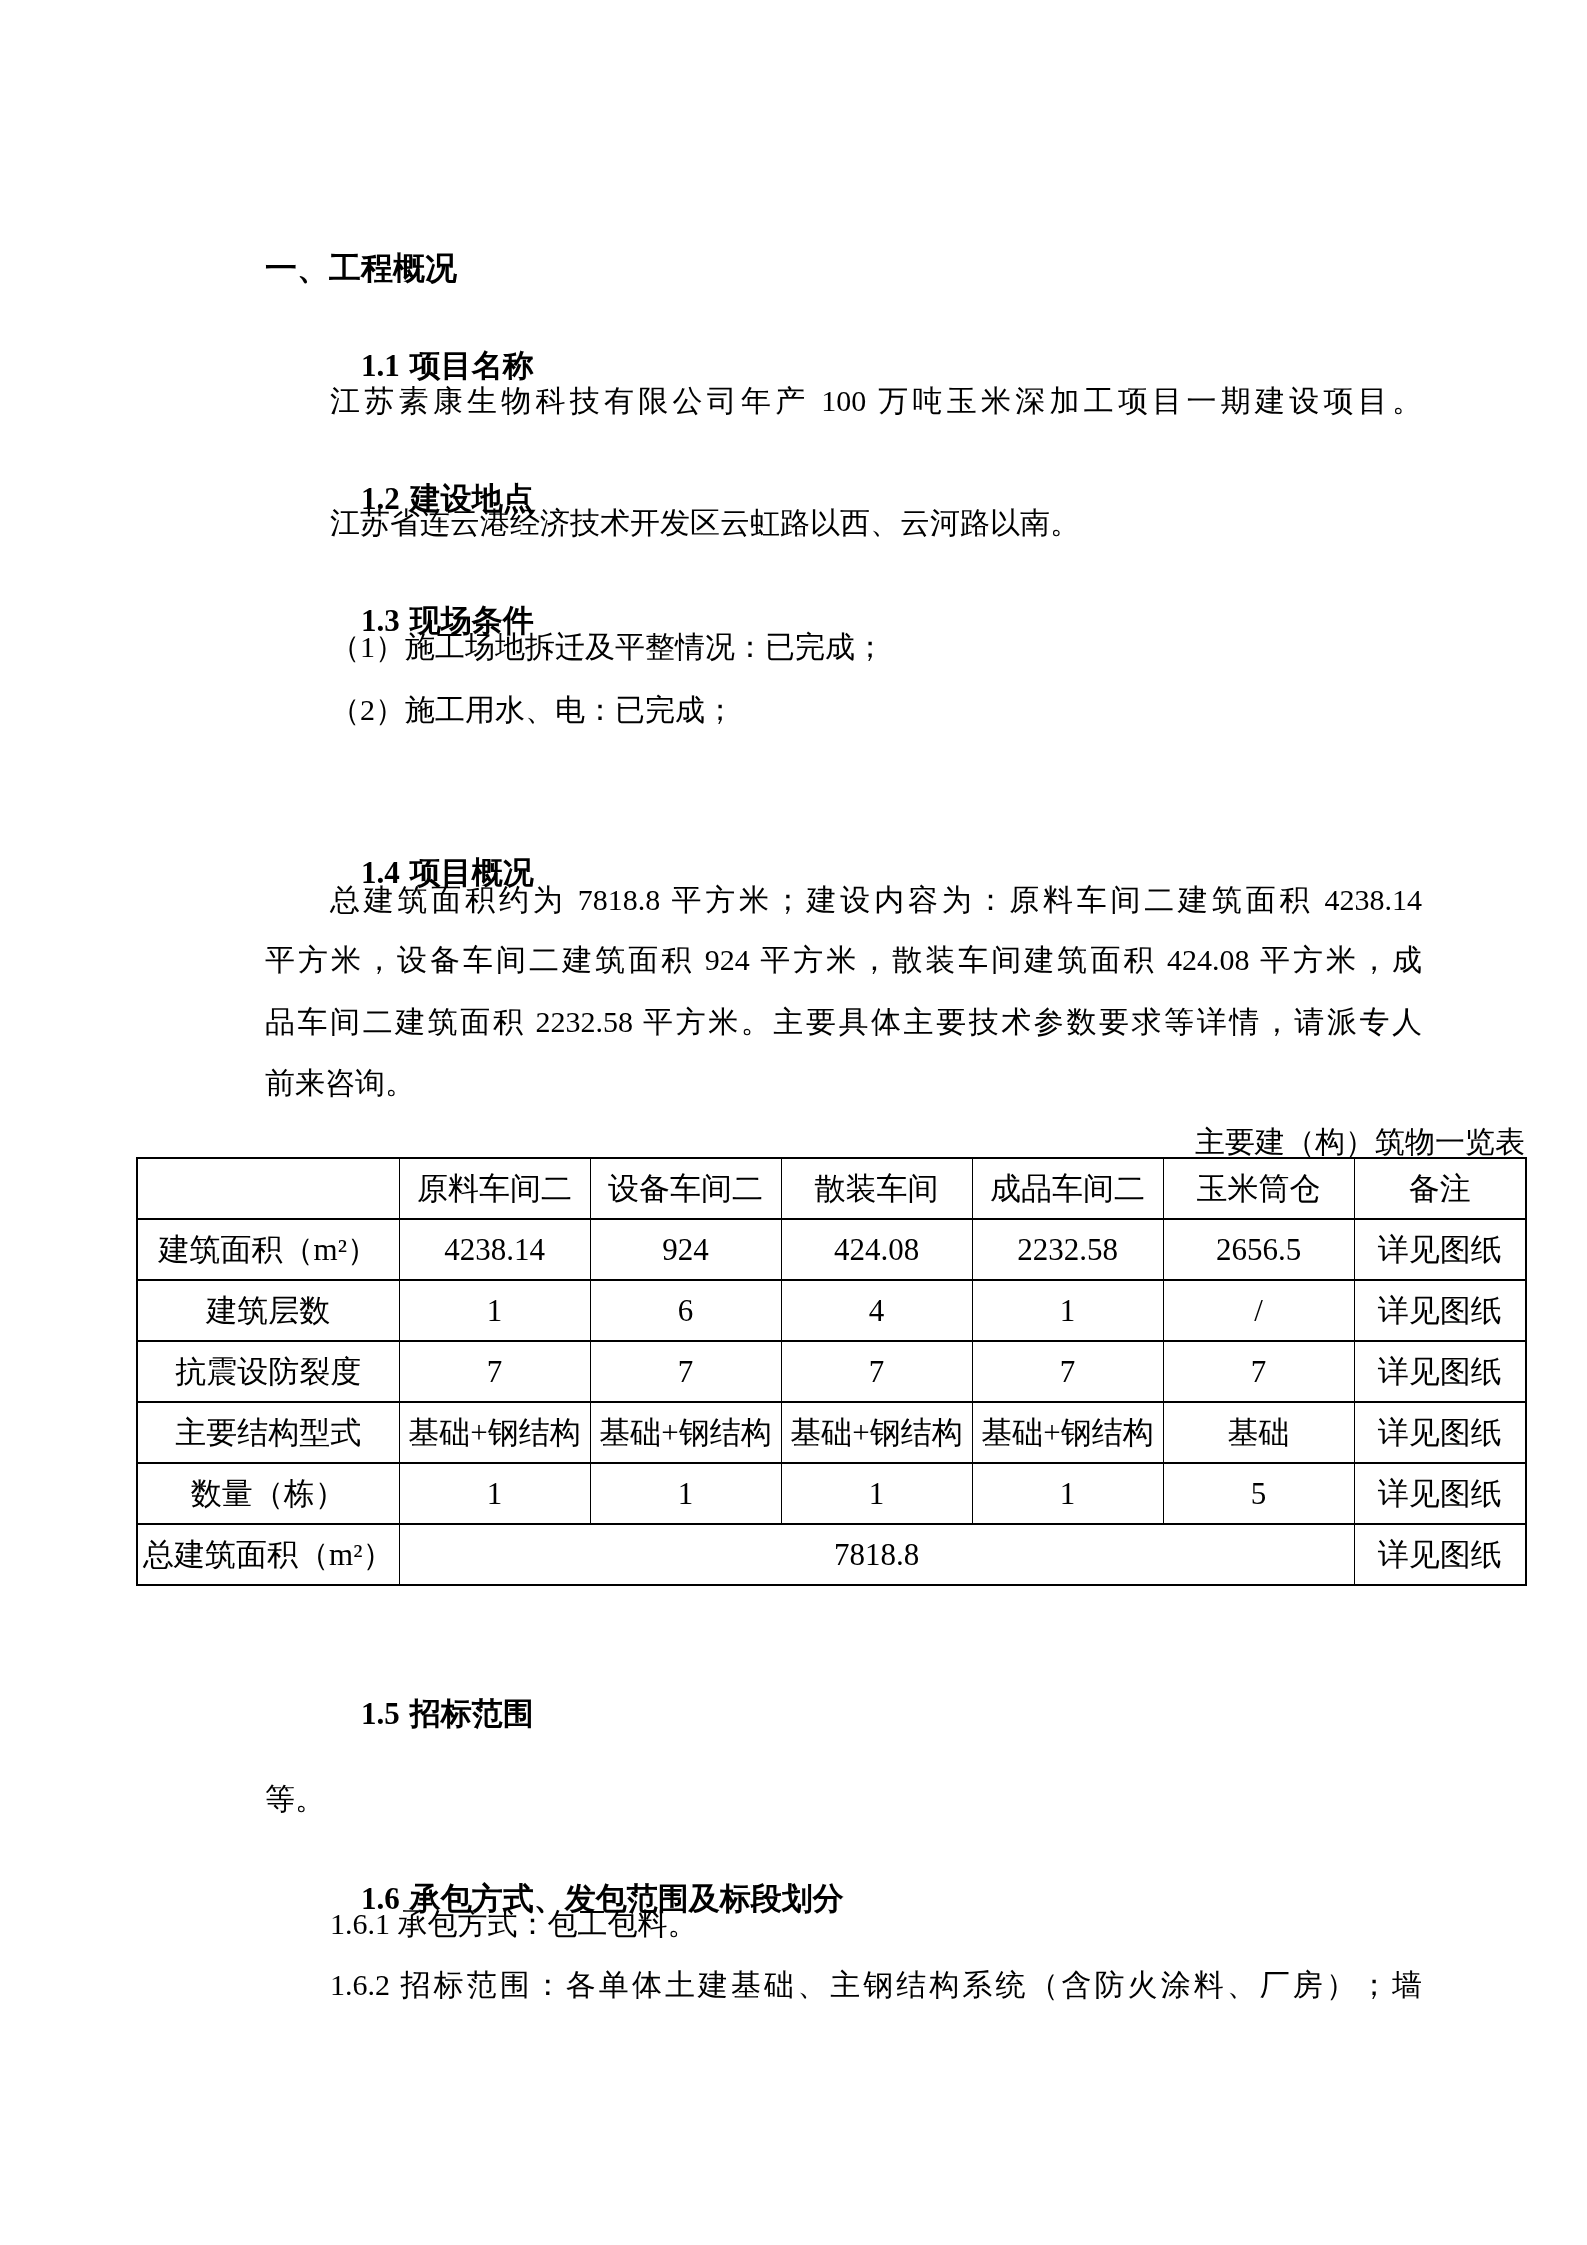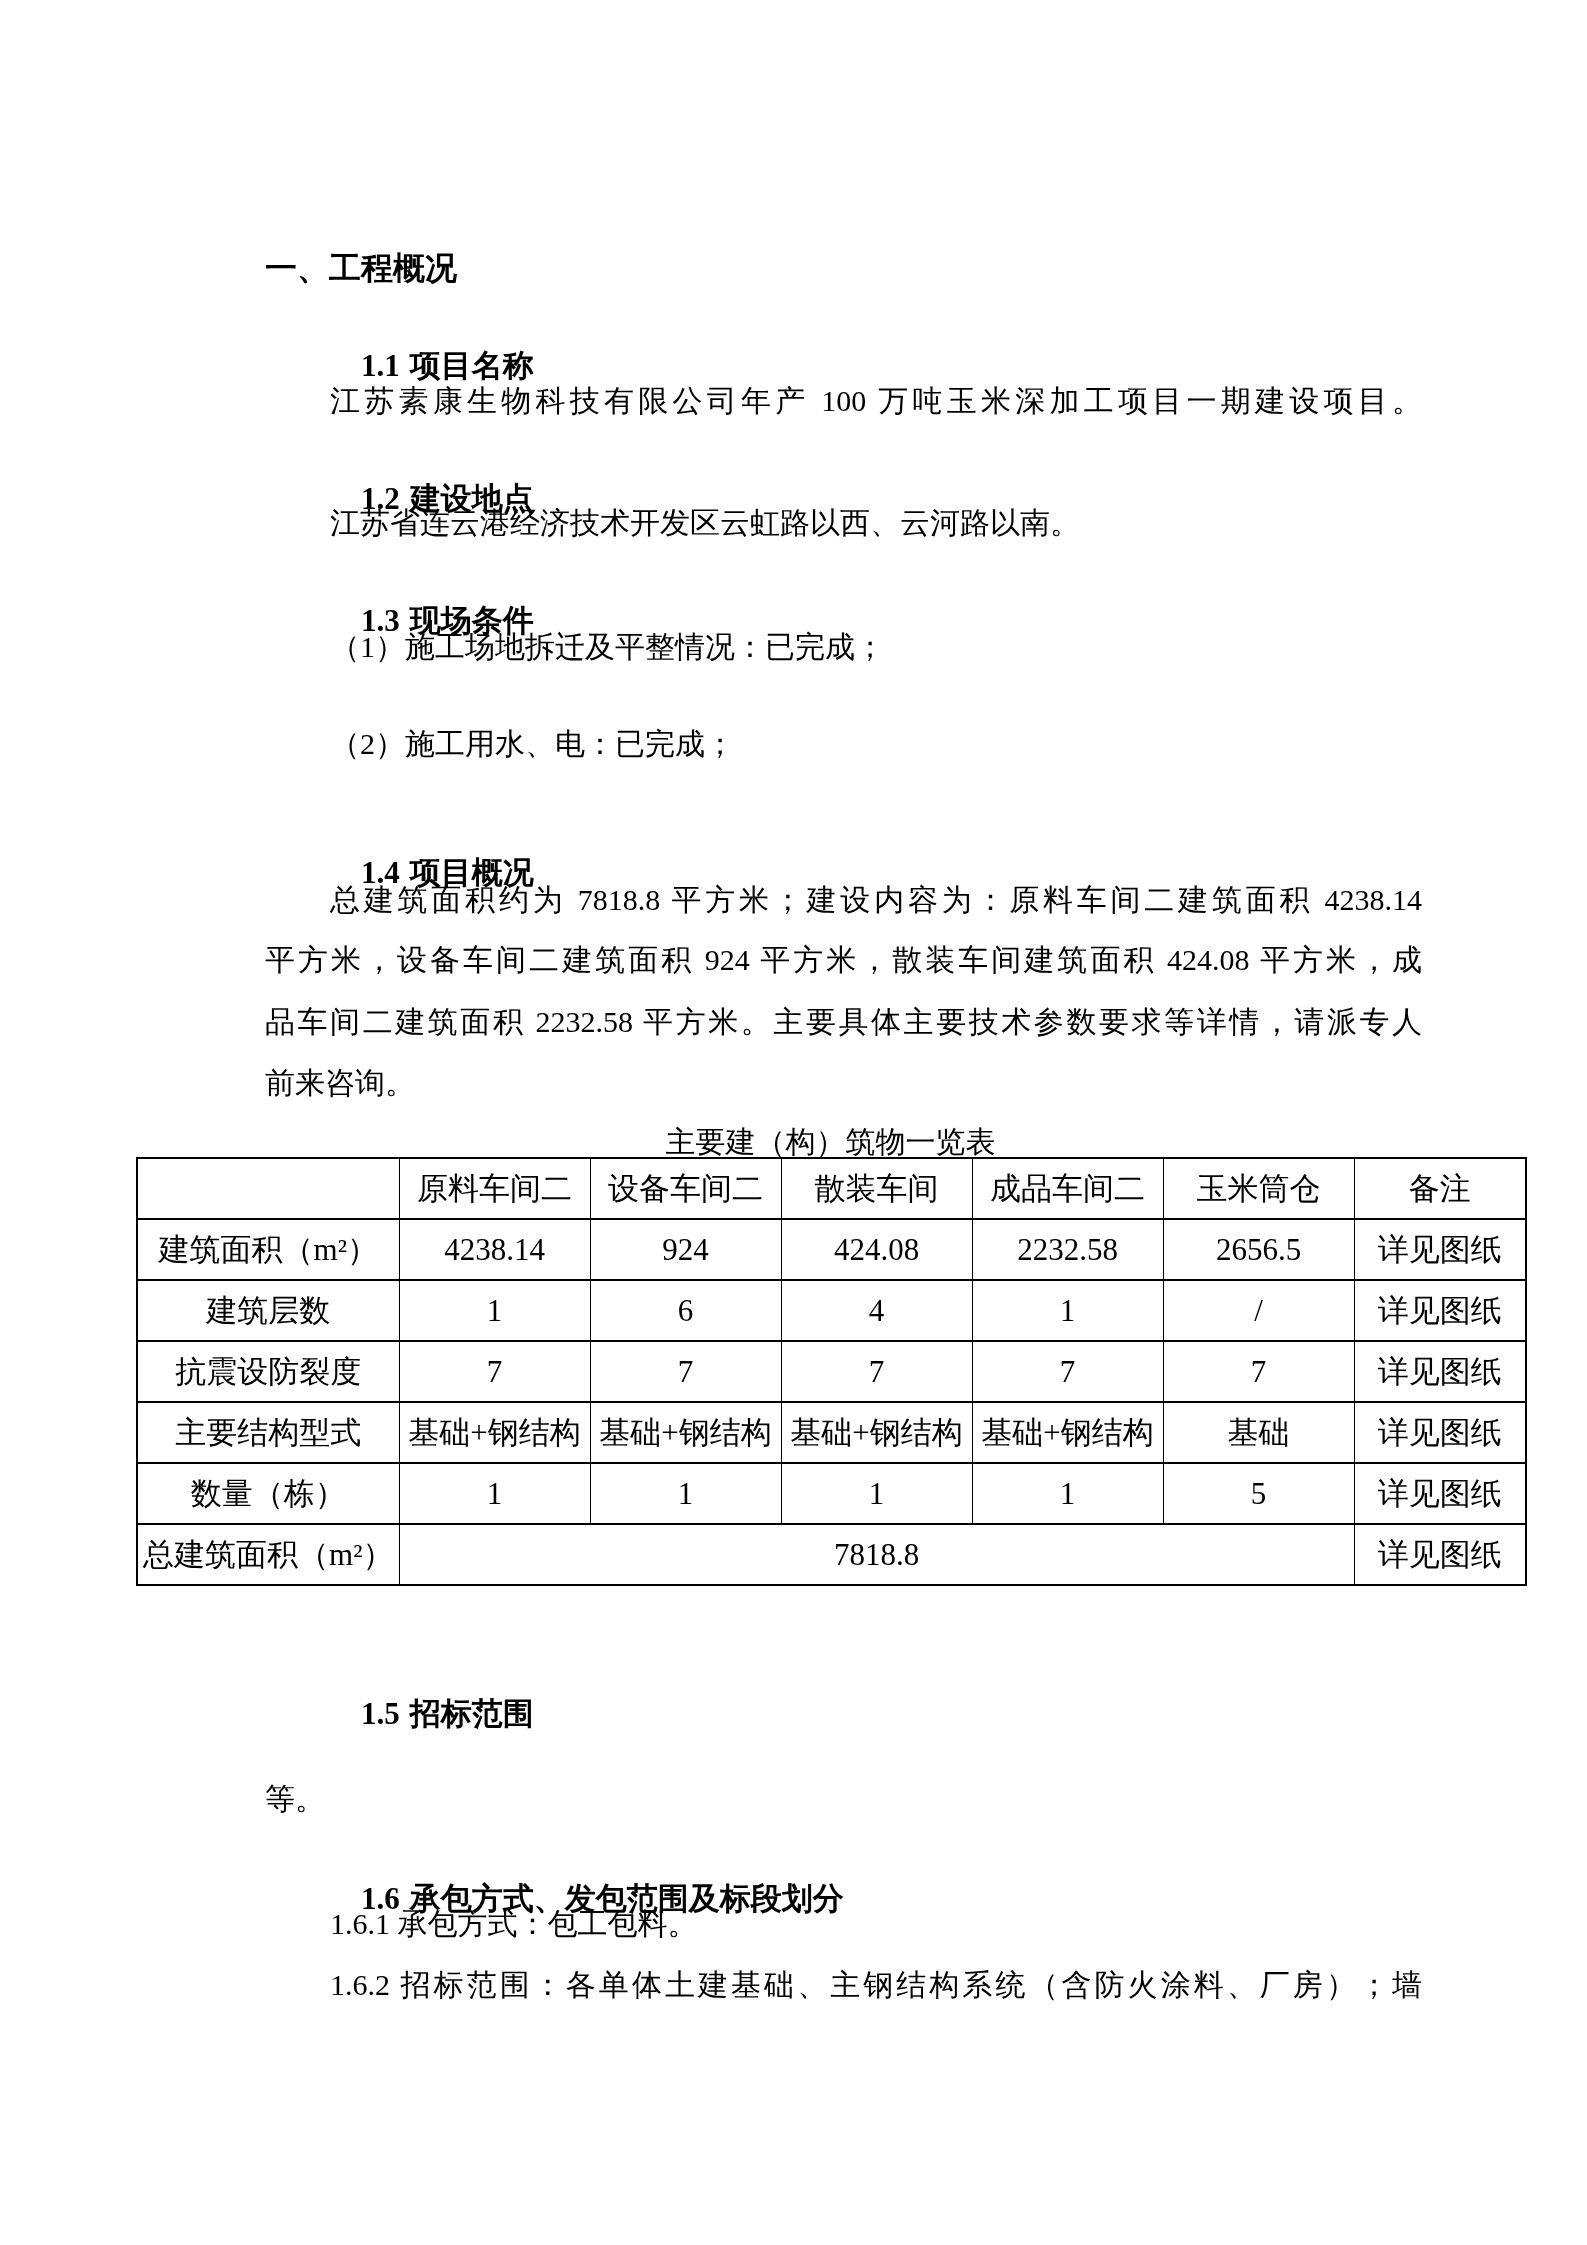--- a/index.html
+++ b/index.html
@@ -25,21 +25,21 @@
   }
   .h {
     font-weight:bold;
     font-size:31px;
   }
   .h .num { display:inline-block; margin-right:10px; }
   .h1 { font-weight:bold; font-size:32px; }
   .table-title {
     position:absolute;
     left:136px; top:1122px; width:1389px;
-    text-align:center;
+    text-align:right;
     font-size:30px;
   }
   table.btable {
     position:absolute;
     left:136px; top:1157px;
     width:1389px;
     border-collapse:collapse;
     table-layout:fixed;
     font-size:31px;
     border:2px solid #000;
@@ -74,21 +74,21 @@
     <span class="num">1.2</span><span>建设地点</span>
   </div>
 
   <div class="line" style="left:330px; top:506px;">江苏省连云港经济技术开发区云虹路以西、云河路以南。</div>
 
   <div class="line h" style="left:330px; top:567px;">
     <span class="num">1.3</span><span>现场条件</span>
   </div>
 
   <div class="line" style="left:330px; top:630px;">（1）施工场地拆迁及平整情况：已完成；</div>
-  <div class="line" style="left:330px; top:693px;margin-top:34px;">（2）施工用水、电：已完成；</div>
+  <div class="line" style="left:330px; top:693px;">（2）施工用水、电：已完成；</div>
 
   <div class="line h" style="left:330px; top:819px;">
     <span class="num">1.4</span><span>项目概况</span>
   </div>
 
   <div class="line just" style="left:330px; top:883px; width:1092px;">总建筑面积约为 7818.8 平方米；建设内容为：原料车间二建筑面积 4238.14</div>
   <div class="line just" style="left:265px; top:943px; width:1157px;">平方米，设备车间二建筑面积 924 平方米，散装车间建筑面积 424.08 平方米，成</div>
   <div class="line just" style="left:265px; top:1005px; width:1157px;">品车间二建筑面积 2232.58 平方米。主要具体主要技术参数要求等详情，请派专人</div>
   <div class="line" style="left:265px; top:1066px;">前来咨询。</div>
 

